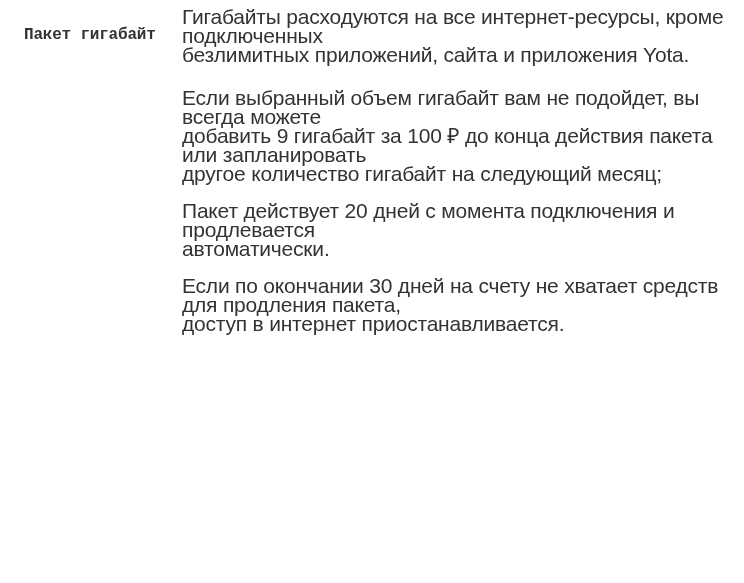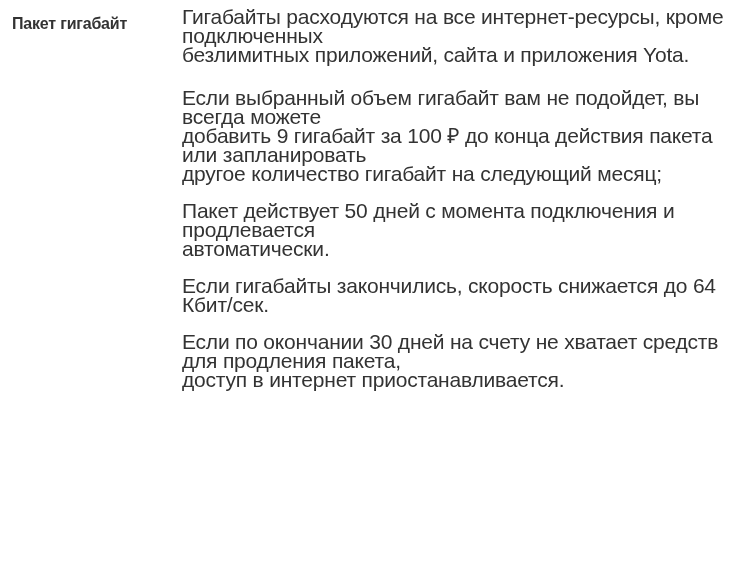--- a/index.html
+++ b/index.html
@@ -25,26 +25,27 @@
     align-items: flex-start;
     padding-top: 7px;
     width: 744px;
   }
   .left-col {
     width: 182px;
     flex: 0 0 182px;
     padding-left: 8px;
   }
   .left-col h2 {
-    margin: 4px;
+    margin: 16px;
     font-size: 16px;
     line-height: 25px;
     font-weight: 700;
     color: var(--text);
     letter-spacing: -0.2px;
+    font-family: Liberation Mono, monospace;
   }
   .right-col {
     flex: 1 1 auto;
     padding-right: 8px;
     min-width: 0;
   }
   .right-col p {
     margin: 0 0 18px 0;
     font-size: 21px;
     line-height: 19px;
@@ -65,19 +66,18 @@
 <div class="wrap">
   <div class="left-col">
     <h2>Пакет гигабайт</h2>
   </div>
   <div class="right-col">
     <p>Гигабайты расходуются на все интернет-ресурсы, кроме подключенных
 безлимитных приложений, сайта и приложения Yota.</p>
     <p>Если выбранный объем гигабайт вам не подойдет, вы всегда можете
 добавить 9 гигабайт за 100 ₽ до конца действия пакета или запланировать
 другое количество гигабайт на следующий месяц;</p>
-    <p>Пакет действует 50 дней с момента подключения и продлевается
+    <p>Пакет действует 20 дней с момента подключения и продлевается
 автоматически.</p>
-    <p>Если гигабайты закончились, скорость снижается до 64 Кбит/сек.</p>
     <p>Если по окончании 30 дней на счету не хватает средств для продления пакета,
 доступ в интернет приостанавливается.</p>
   </div>
 </div>
 
 </body></html>

